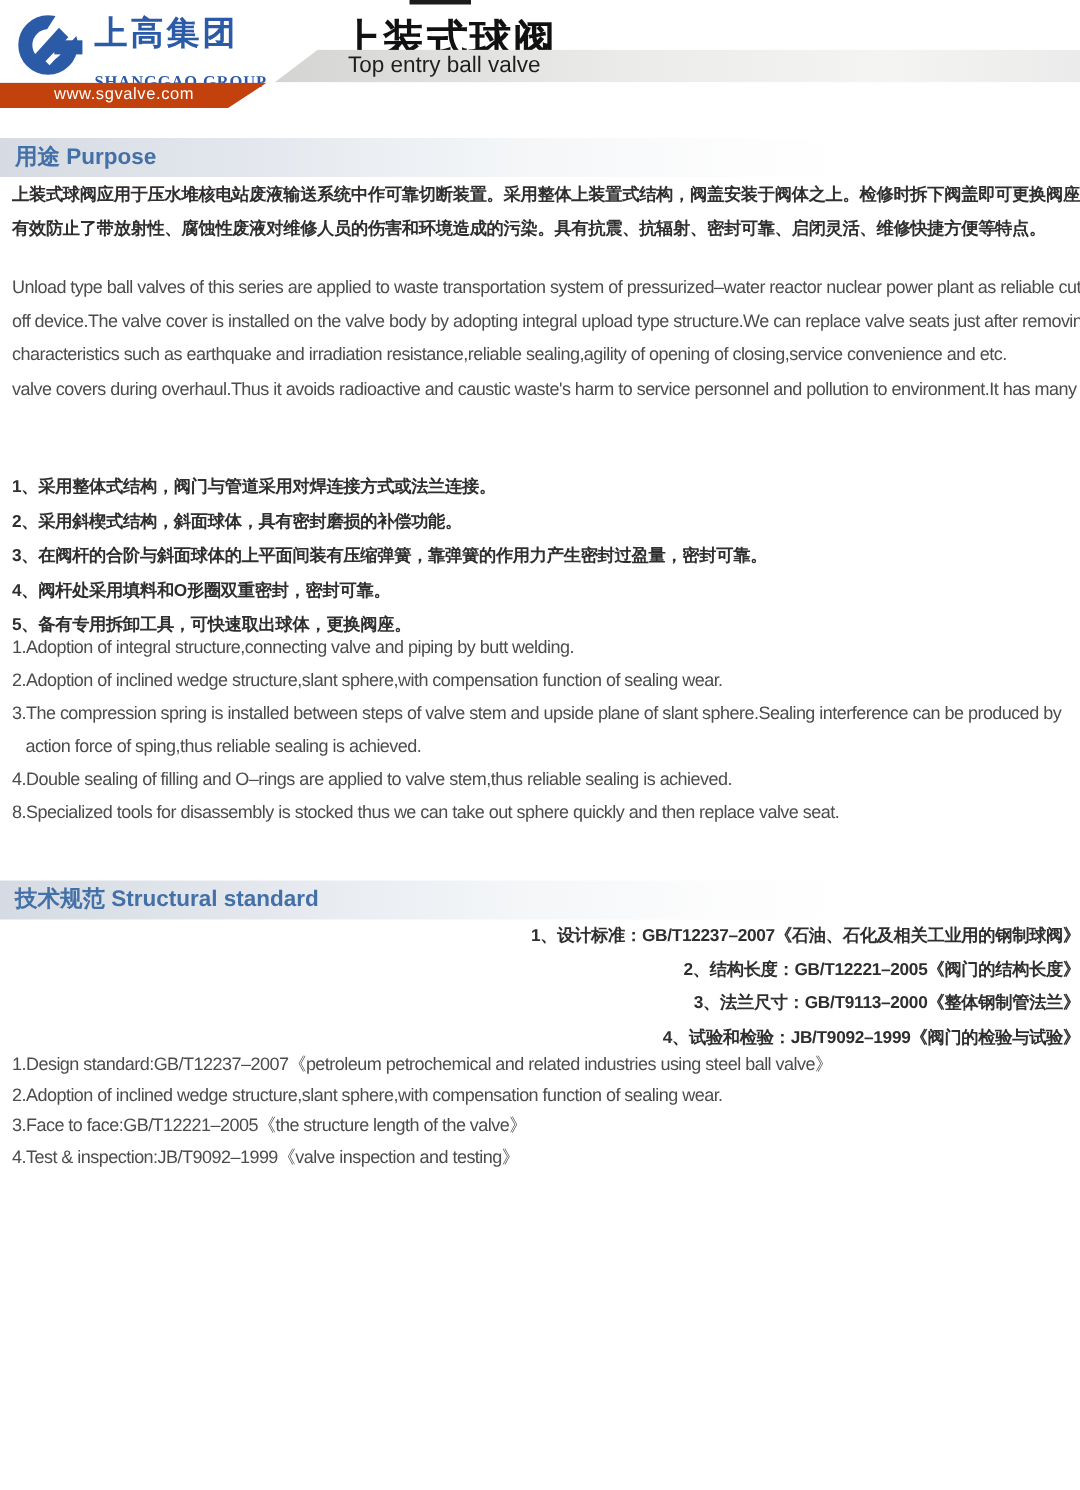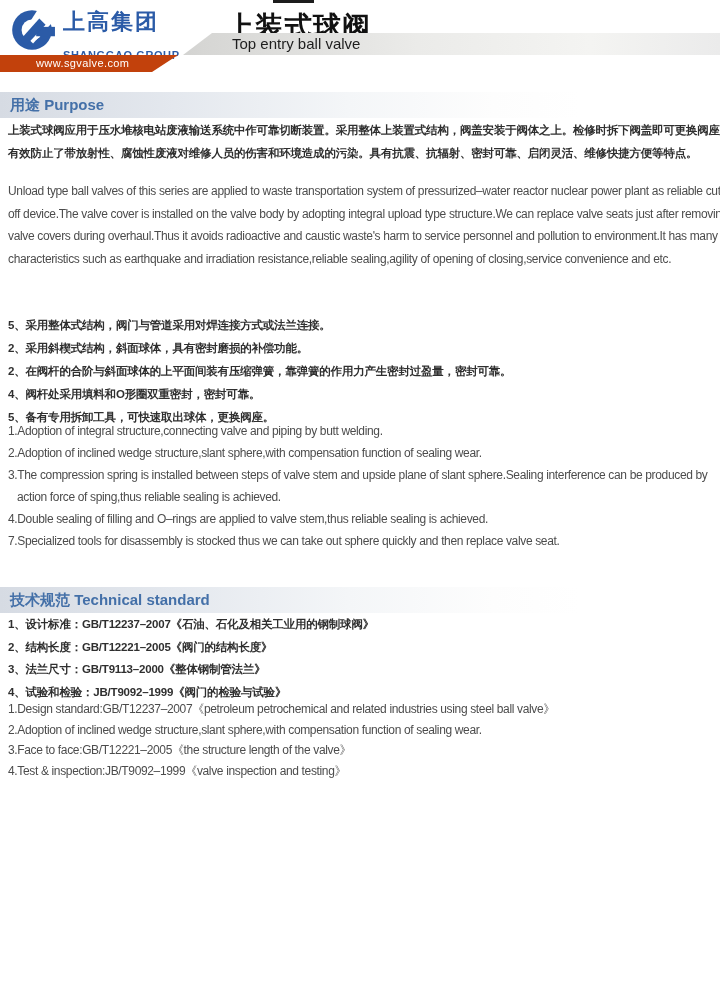--- a/index.html
+++ b/index.html
@@ -2,21 +2,21 @@
 <html><head>
 <meta charset="utf-8">
 <style>
   html,body{margin:0;padding:0;background:#ffffff;}
   .page{
     position:relative;width:720px;height:993px;background:#ffffff;overflow:hidden;
     font-family:"Liberation Sans",sans-serif;
   }
   
   .top-mark{position:absolute;left:273px;top:0;width:41px;height:3px;background:#1c1c1c;}
-  .logo{position:absolute;left:8px;top:6px;display:flex;align-items:flex-start;}
+  .logo{position:absolute;left:8px;top:6px;display:flex;align-items:flex-start;font-family:Liberation Serif, serif;}
   .logo-mark{width:48px;height:48px;display:block;}
   .logo-text{margin-left:7px;padding-top:4px;}
   .logo-cn{font-size:22px;font-weight:bold;color:#2b5ba7;letter-spacing:2px;line-height:24px;white-space:nowrap;}
   .logo-en{font-size:11px;font-weight:bold;color:#2b5ba7;letter-spacing:0.6px;line-height:14px;margin-top:14px;white-space:nowrap;}
   .title-cn{position:absolute;left:226px;top:8px;font-size:28px;font-weight:bold;color:#111;letter-spacing:1px;white-space:nowrap;}
   .gray-band{
     position:absolute;left:0;top:33px;width:720px;height:22px;
     background:linear-gradient(90deg,#b4b5b3 0%,#d6d6d4 28%,#ebebe9 58%,#f4f4f2 82%,#ebebeb 100%);
     clip-path:polygon(212px 0,720px 0,720px 22px,183px 22px);
   }
@@ -37,21 +37,21 @@
   .band-structure{top:287px;}
   .band-standard{top:587px;}
   
   .textblock{position:absolute;left:8px;right:0;}
   .cn-text .line{font-size:11.5px;letter-spacing:-0.2px;color:#2f2f2f;font-weight:600;white-space:pre;}
   .en-text .line{font-size:12px;letter-spacing:-0.35px;color:#4c4c4c;white-space:pre;}
   .purpose-cn{top:119px;}  .purpose-cn .line{line-height:23px;}
   .purpose-en{top:180px;}  .purpose-en .line{line-height:22.5px;}
   .structure-cn{top:314px;} .structure-cn .line{line-height:23px;}
   .structure-en{top:420px;} .structure-en .line{line-height:22px;}
-  .standard-cn{top:613px;}  .standard-cn .line{line-height:22.5px;}
+  .standard-cn{top:613px;}  .standard-cn .line{line-height:22.5px;text-align:right;}
   .standard-en{top:699px;}  .standard-en .line{line-height:20.5px;}
 </style>
 </head>
 <body>
 
 <div class="page">
 
   <div class="top-mark"></div>
 
   <div class="logo">
@@ -79,42 +79,42 @@
   <div class="sec-band band-purpose">
     <div class="sec-heading">用途 Purpose</div>
   </div>
   <div class="textblock cn-text purpose-cn">
     <div class="line">上装式球阀应用于压水堆核电站废液输送系统中作可靠切断装置。采用整体上装置式结构，阀盖安装于阀体之上。检修时拆下阀盖即可更换阀座，</div>
     <div class="line">有效防止了带放射性、腐蚀性废液对维修人员的伤害和环境造成的污染。具有抗震、抗辐射、密封可靠、启闭灵活、维修快捷方便等特点。</div>
   </div>
   <div class="textblock en-text purpose-en">
     <div class="line">Unload type ball valves of this series are applied to waste transportation system of pressurized–water reactor nuclear power plant as reliable cut</div>
     <div class="line">off device.The valve cover is installed on the valve body by adopting integral upload type structure.We can replace valve seats just after removing</div>
+    <div class="line">characteristics such as earthquake and irradiation resistance,reliable sealing,agility of opening of closing,service convenience and etc.</div>
     <div class="line">valve covers during overhaul.Thus it avoids radioactive and caustic waste's harm to service personnel and pollution to environment.It has many</div>
-    <div class="line">characteristics such as earthquake and irradiation resistance,reliable sealing,agility of opening of closing,service convenience and etc.</div>
   </div>
 
   <div class="textblock cn-text structure-cn">
-    <div class="line">5、采用整体式结构，阀门与管道采用对焊连接方式或法兰连接。</div>
+    <div class="line">1、采用整体式结构，阀门与管道采用对焊连接方式或法兰连接。</div>
     <div class="line">2、采用斜楔式结构，斜面球体，具有密封磨损的补偿功能。</div>
-    <div class="line">2、在阀杆的合阶与斜面球体的上平面间装有压缩弹簧，靠弹簧的作用力产生密封过盈量，密封可靠。</div>
+    <div class="line">3、在阀杆的合阶与斜面球体的上平面间装有压缩弹簧，靠弹簧的作用力产生密封过盈量，密封可靠。</div>
     <div class="line">4、阀杆处采用填料和O形圈双重密封，密封可靠。</div>
     <div class="line">5、备有专用拆卸工具，可快速取出球体，更换阀座。</div>
   </div>
   <div class="textblock en-text structure-en">
     <div class="line">1.Adoption of integral structure,connecting valve and piping by butt welding.</div>
     <div class="line">2.Adoption of inclined wedge structure,slant sphere,with compensation function of sealing wear.</div>
     <div class="line">3.The compression spring is installed between steps of valve stem and upside plane of slant sphere.Sealing interference can be produced by</div>
     <div class="line">   action force of sping,thus reliable sealing is achieved.</div>
     <div class="line">4.Double sealing of filling and O–rings are applied to valve stem,thus reliable sealing is achieved.</div>
-    <div class="line">7.Specialized tools for disassembly is stocked thus we can take out sphere quickly and then replace valve seat.</div>
+    <div class="line">8.Specialized tools for disassembly is stocked thus we can take out sphere quickly and then replace valve seat.</div>
   </div>
 
   <div class="sec-band band-standard">
-    <div class="sec-heading">技术规范 Technical standard</div>
+    <div class="sec-heading">技术规范 Structural standard</div>
   </div>
   <div class="textblock cn-text standard-cn">
     <div class="line">1、设计标准：GB/T12237–2007《石油、石化及相关工业用的钢制球阀》</div>
     <div class="line">2、结构长度：GB/T12221–2005《阀门的结构长度》</div>
     <div class="line">3、法兰尺寸：GB/T9113–2000《整体钢制管法兰》</div>
     <div class="line">4、试验和检验：JB/T9092–1999《阀门的检验与试验》</div>
   </div>
   <div class="textblock en-text standard-en">
     <div class="line">1.Design standard:GB/T12237–2007《petroleum petrochemical and related industries using steel ball valve》</div>
     <div class="line">2.Adoption of inclined wedge structure,slant sphere,with compensation function of sealing wear.</div>

